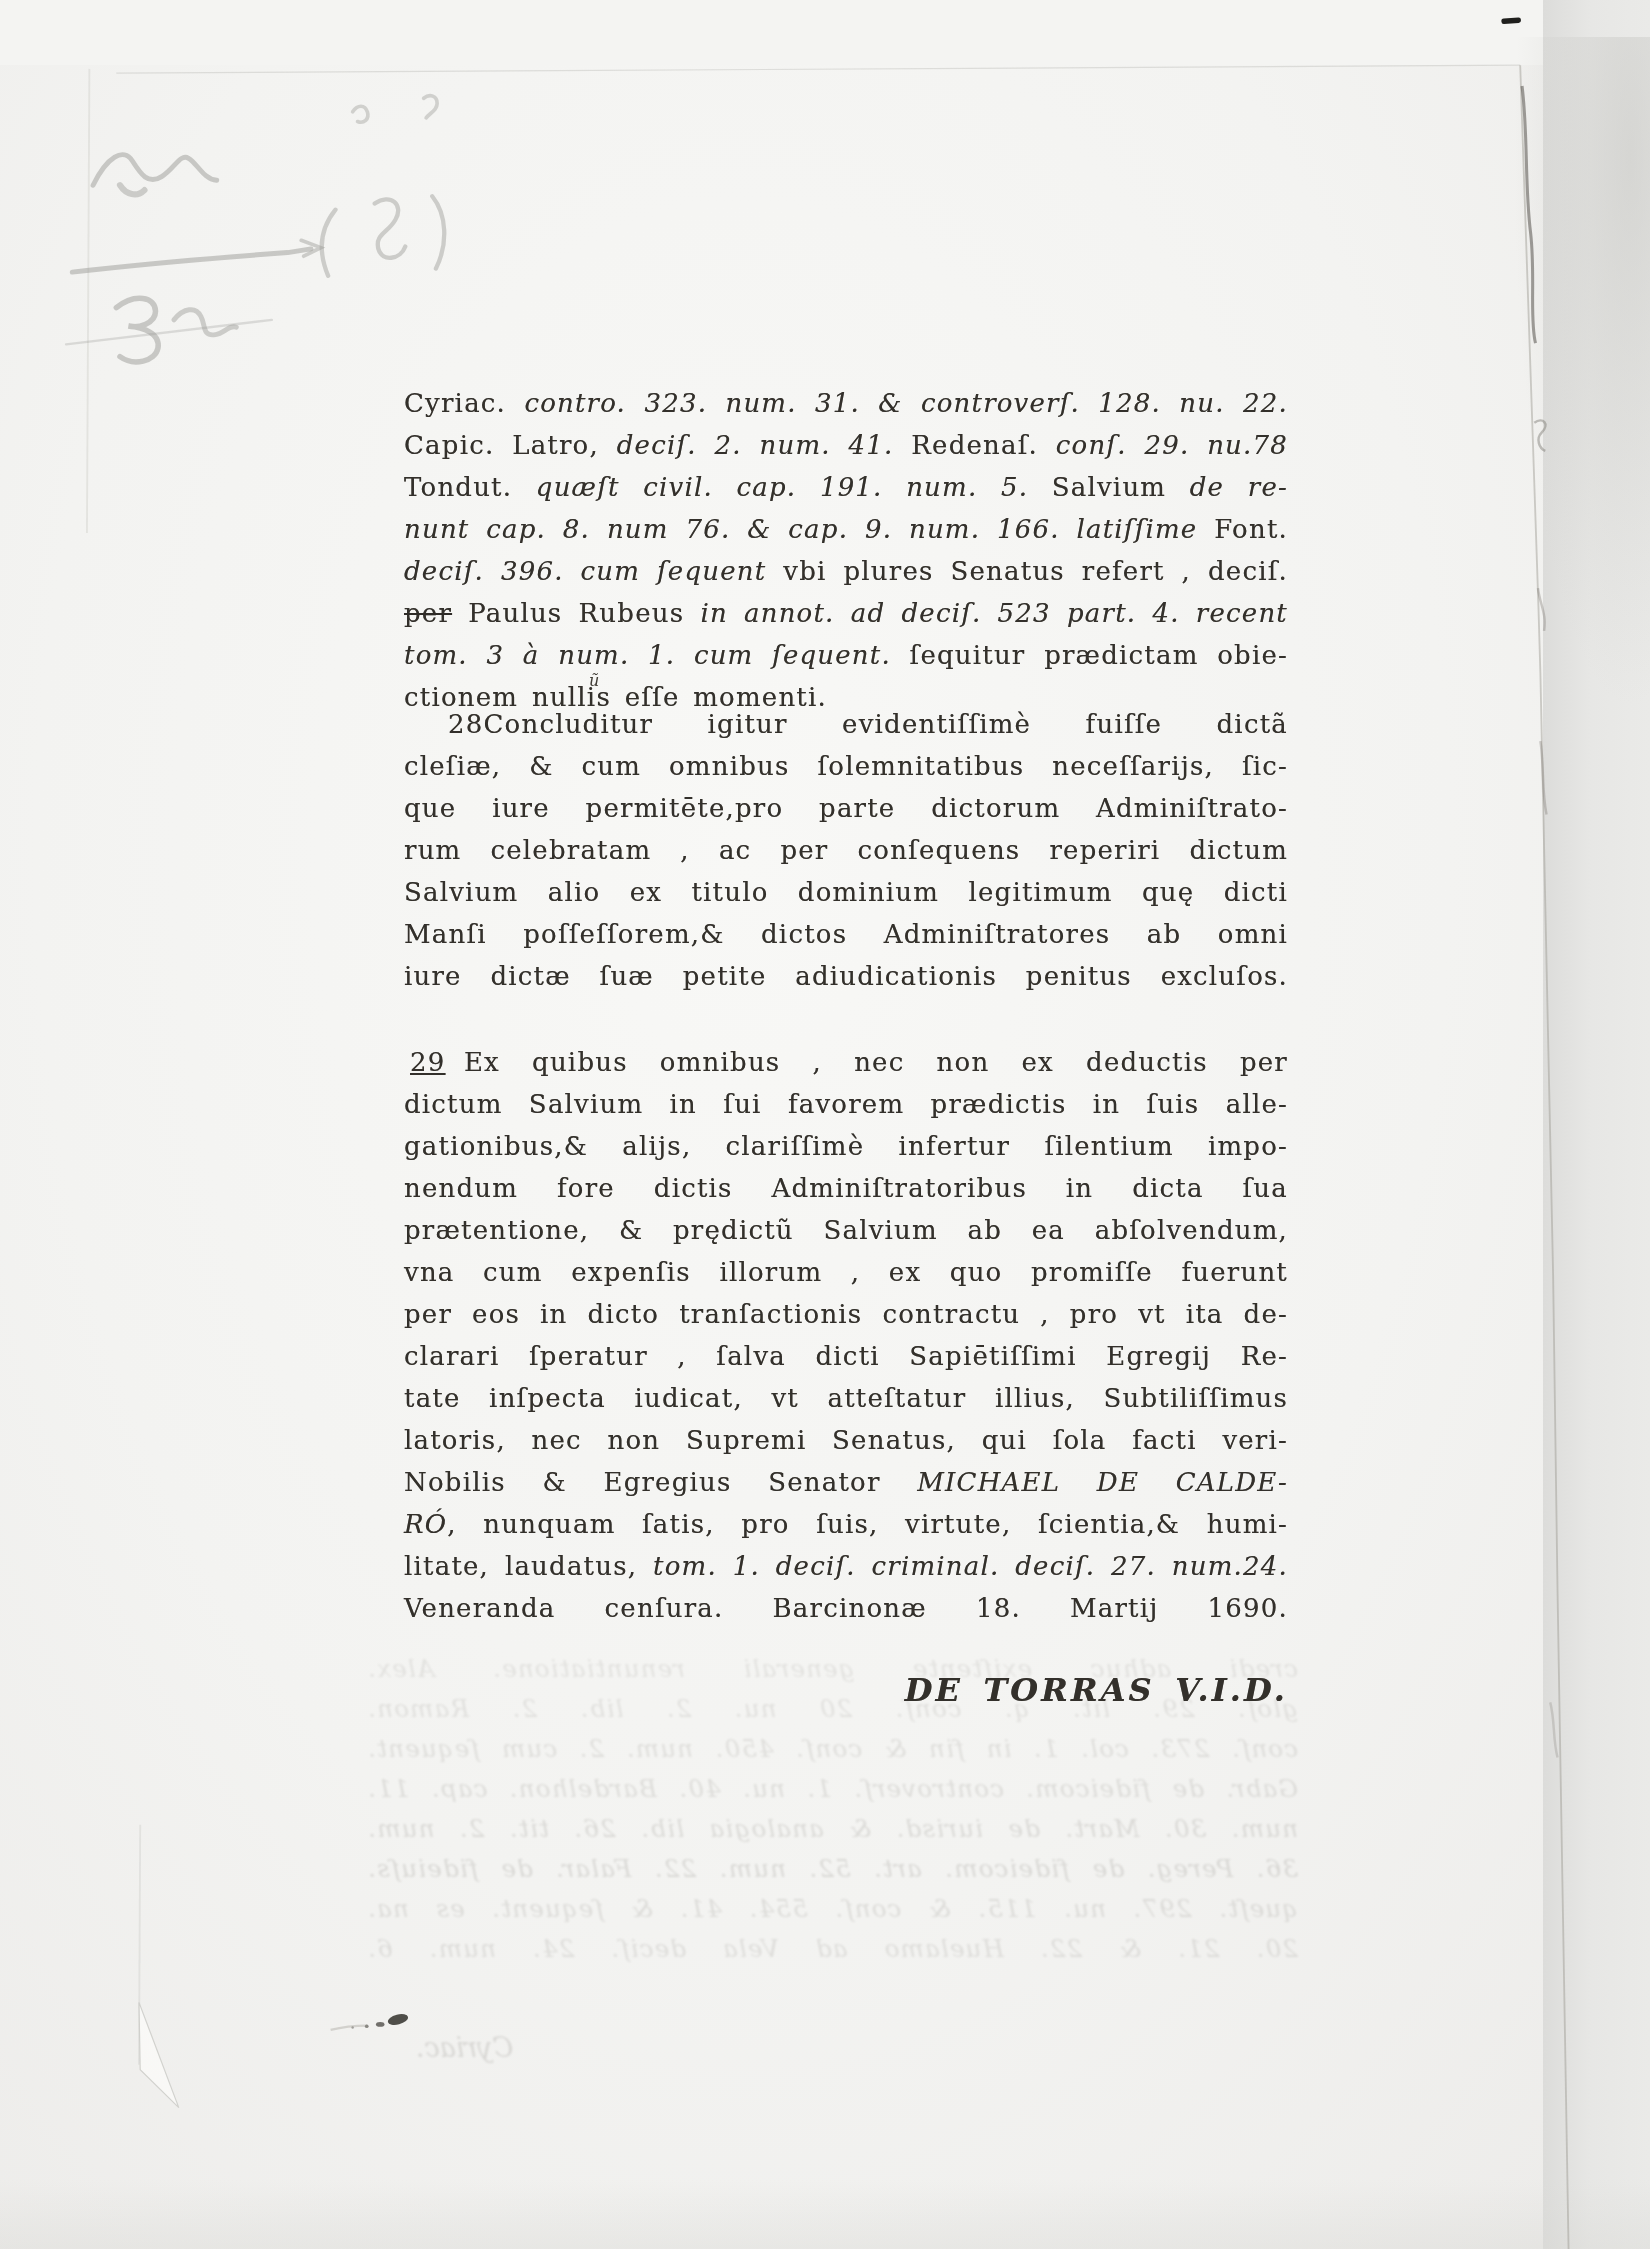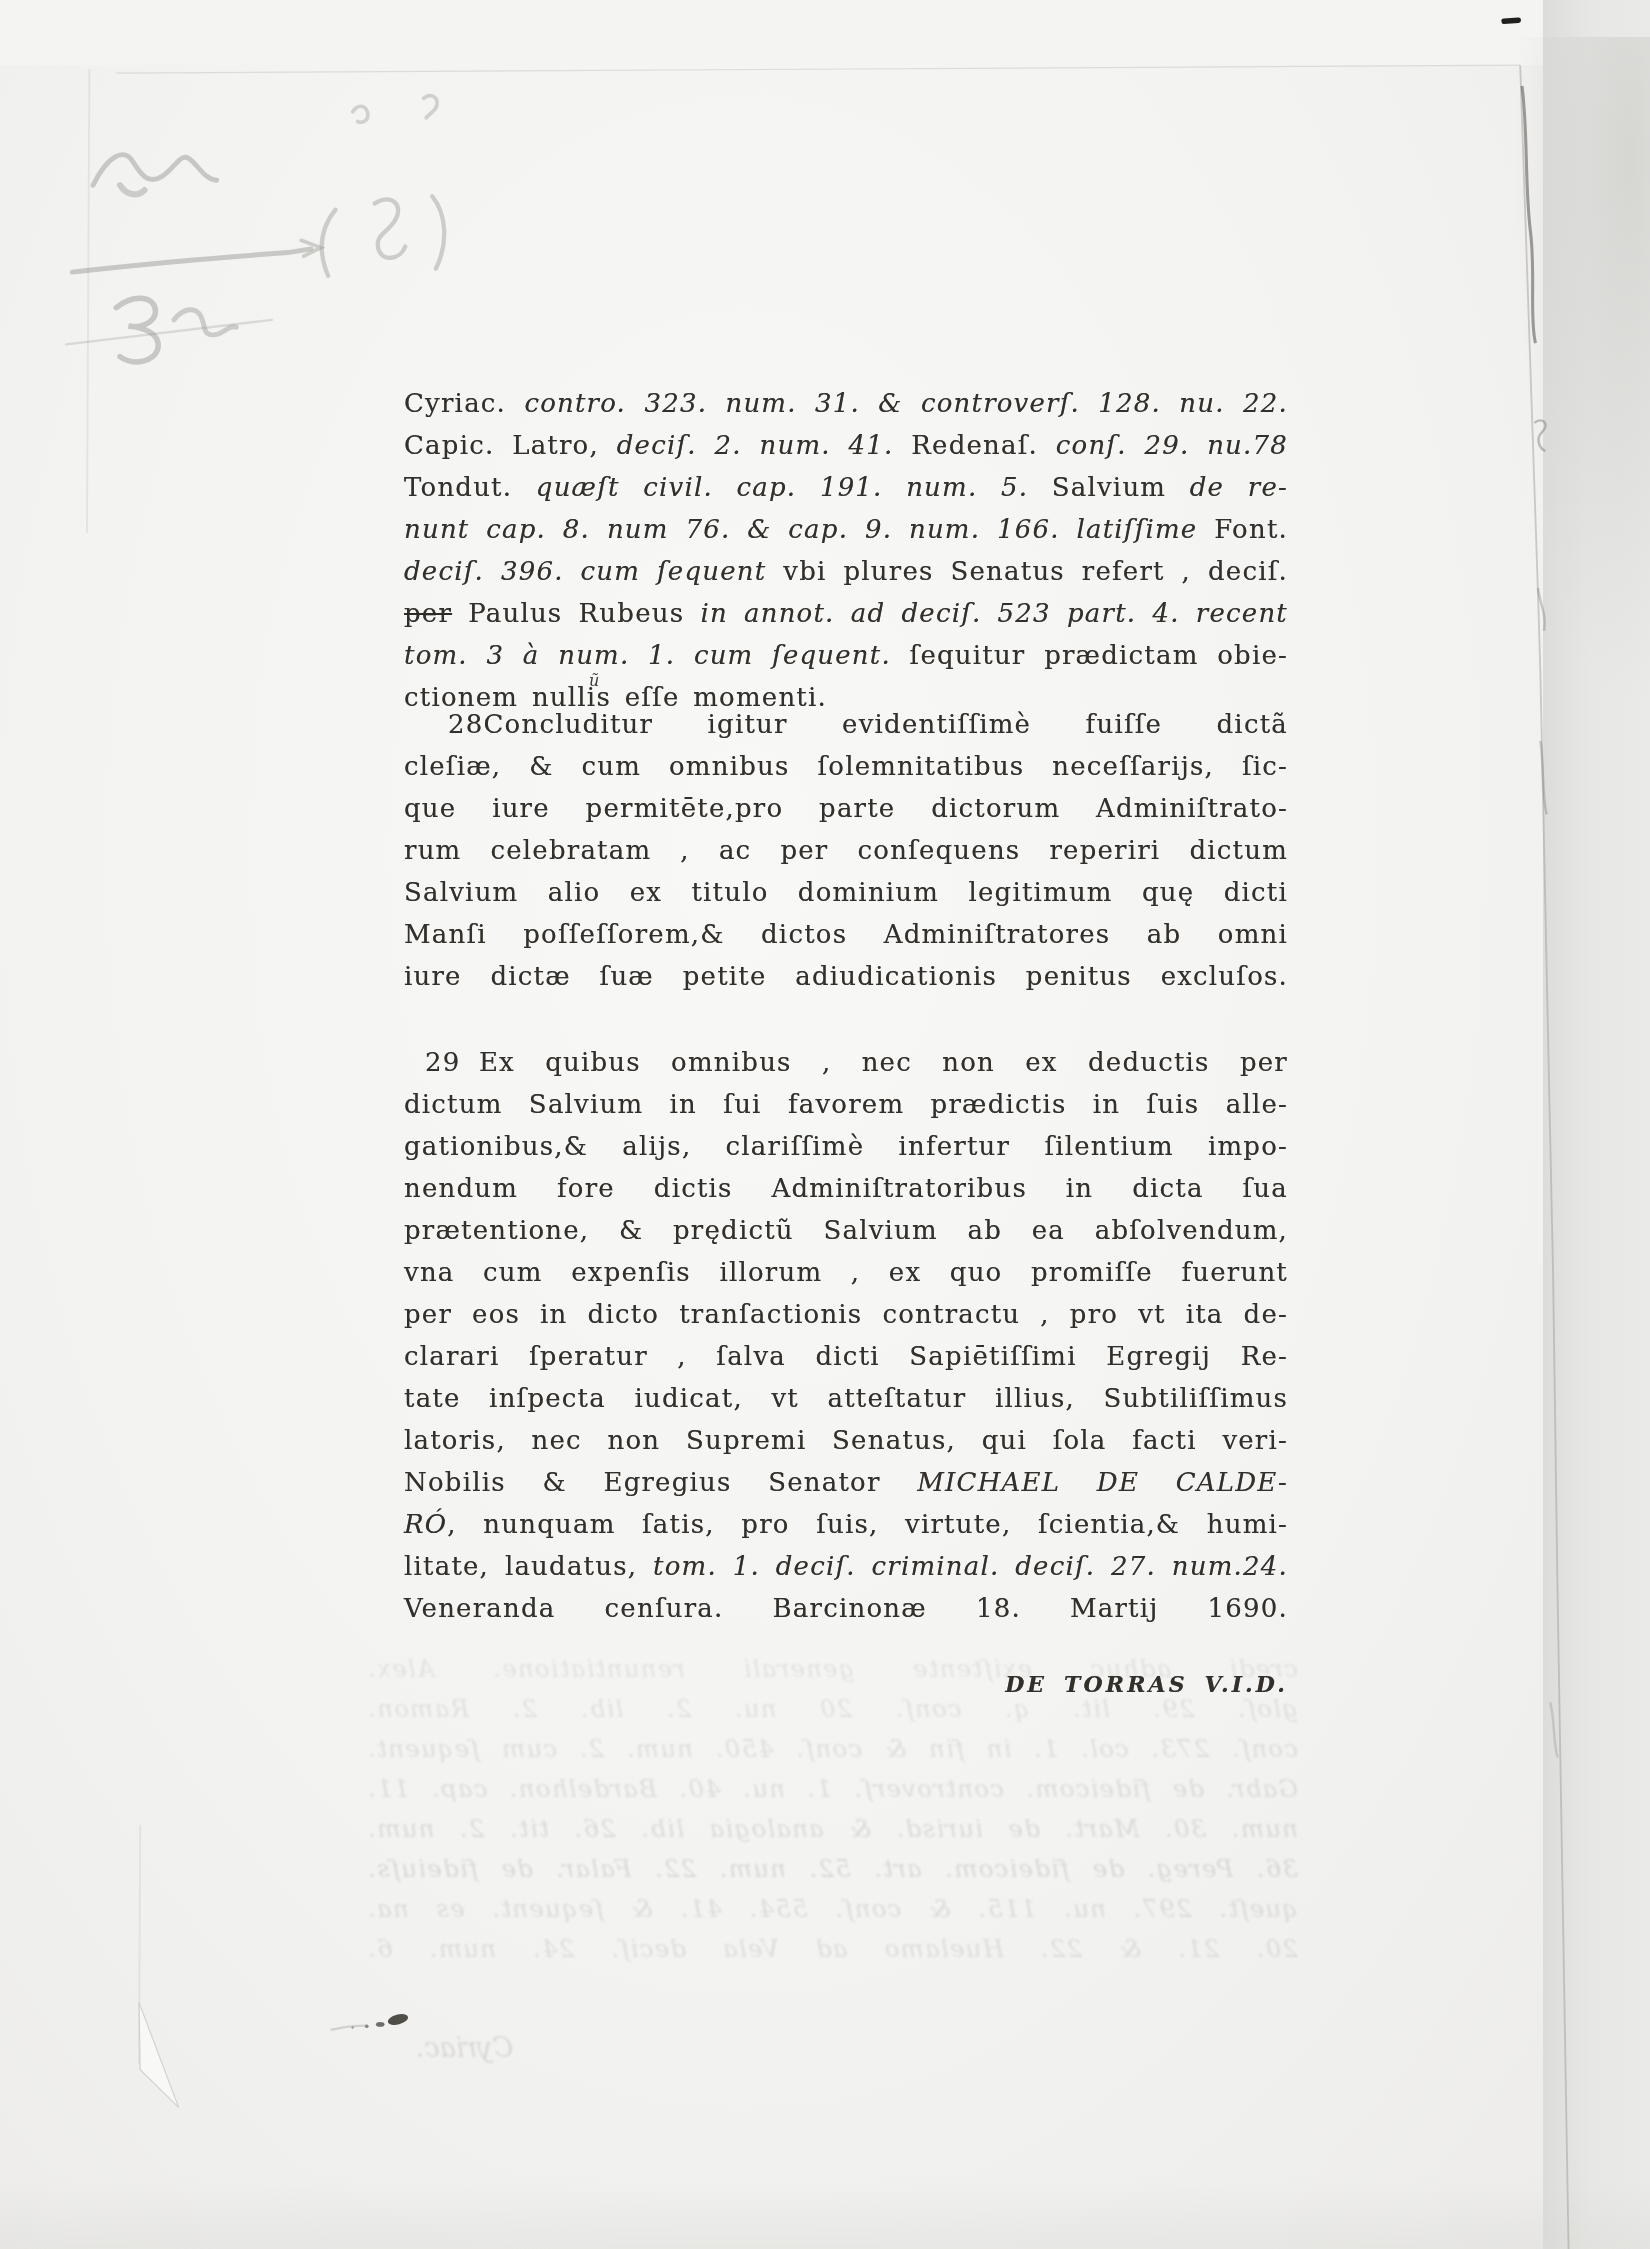--- a/index.html
+++ b/index.html
@@ -20,21 +20,21 @@
              text-shadow:0 0 0.4px rgba(45,41,35,.55);}
   .para{position:absolute;left:404px;width:884px;z-index:5;}
   .line{height:42px;line-height:42px;font-size:26px;letter-spacing:1.2px;word-spacing:4.3px;}
   .line.j{text-align:justify;text-align-last:justify;}
   .it{font-style:italic;}
   .strike{text-decoration:line-through;text-decoration-thickness:2.4px;text-decoration-color:#2e2b27;}
   .rel{position:relative;}
   .sup{position:absolute;left:-7.3px;top:-22px;font-size:16px;letter-spacing:0;
        color:#413d36;font-style:italic;text-shadow:none;}
   #signature{position:absolute;left:404px;top:1671px;width:884px;z-index:5;
-             text-align:right;padding-right:3.7px;font-size:22px;font-style:italic;font-weight:700;
+             text-align:right;padding-right:3.7px;font-size:32px;font-style:italic;font-weight:700;
              letter-spacing:3.1px;word-spacing:6.1px;}
   
   #bleed{position:absolute;left:367px;top:1649px;width:931px;z-index:2;
          font-family:"DejaVu Serif",serif;font-style:italic;color:#4a453c;}
   .bline{height:40px;line-height:40px;font-size:24.5px;letter-spacing:1.2px;word-spacing:3.7px;
          text-align:justify;text-align-last:justify;transform:scaleX(-1);filter:blur(1.3px);}
   #bleed-footer{position:absolute;left:416px;top:2032px;z-index:2;font-family:"DejaVu Serif",serif;
          font-style:italic;font-size:27px;color:#4a453c;opacity:.15;
          display:inline-block;transform:scaleX(-1);filter:blur(1.2px);}
 </style>
@@ -113,21 +113,21 @@
   <div class="page-text para" style="top:703px">
       <div class="line j"><span style="margin-left: 44px; ">28</span><span>Concluditur igitur evidentiſſimè fuiſſe dictã</span></div>
       <div class="line j"><span>cleſiæ, &amp; cum omnibus ſolemnitatibus neceſſarijs, ſic-</span></div>
       <div class="line j"><span>que iure permitēte,pro parte dictorum Adminiſtrato-</span></div>
       <div class="line j"><span>rum celebratam , ac per conſequens reperiri dictum</span></div>
       <div class="line j"><span>Salvium alio ex titulo dominium legitimum quę dicti</span></div>
       <div class="line j"><span>Manſi poſſeſſorem,&amp; dictos Adminiſtratores ab omni</span></div>
       <div class="line j"><span>iure dictæ ſuæ petite adiudicationis penitus excluſos.</span></div>
     </div>
   <div class="page-text para" style="top:1041px">
-      <div class="line j"><span style="margin-left: 21px; margin-right: 18.4px;">29</span><span>Ex quibus omnibus , nec non ex deductis per</span></div>
+      <div class="line j"><span style="margin-left: 6px; margin-right: 18.4px; text-decoration: underline;">29</span><span>Ex quibus omnibus , nec non ex deductis per</span></div>
       <div class="line j"><span>dictum Salvium in ſui favorem prædictis in ſuis alle-</span></div>
       <div class="line j"><span>gationibus,&amp; alijs, clariſſimè infertur ſilentium impo-</span></div>
       <div class="line j"><span>nendum fore dictis Adminiſtratoribus in dicta ſua</span></div>
       <div class="line j"><span>prætentione, &amp; prędictũ Salvium ab ea abſolvendum,</span></div>
       <div class="line j"><span>vna cum expenſis illorum , ex quo promiſſe fuerunt</span></div>
       <div class="line j"><span>per eos in dicto tranſactionis contractu , pro vt ita de-</span></div>
       <div class="line j"><span>clarari ſperatur , ſalva dicti Sapiētiſſimi Egregij Re-</span></div>
       <div class="line j"><span>tate inſpecta iudicat, vt atteſtatur illius, Subtiliſſimus</span></div>
       <div class="line j"><span>latoris, nec non Supremi Senatus, qui ſola facti veri-</span></div>
       <div class="line j"><span>Nobilis &amp; Egregius Senator </span><span class="it">MICHAEL DE CALDE-</span></div>

